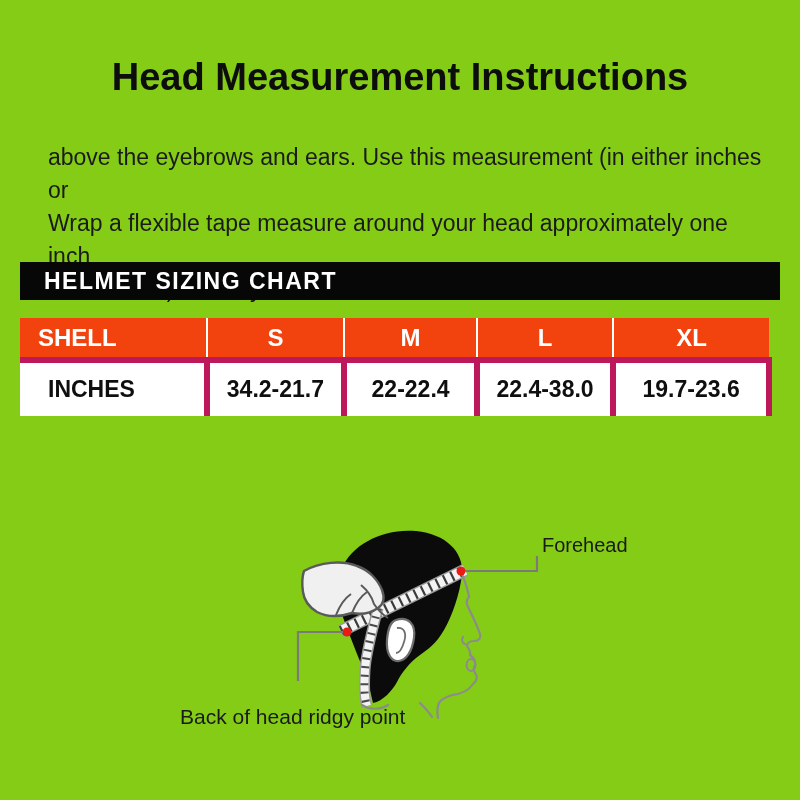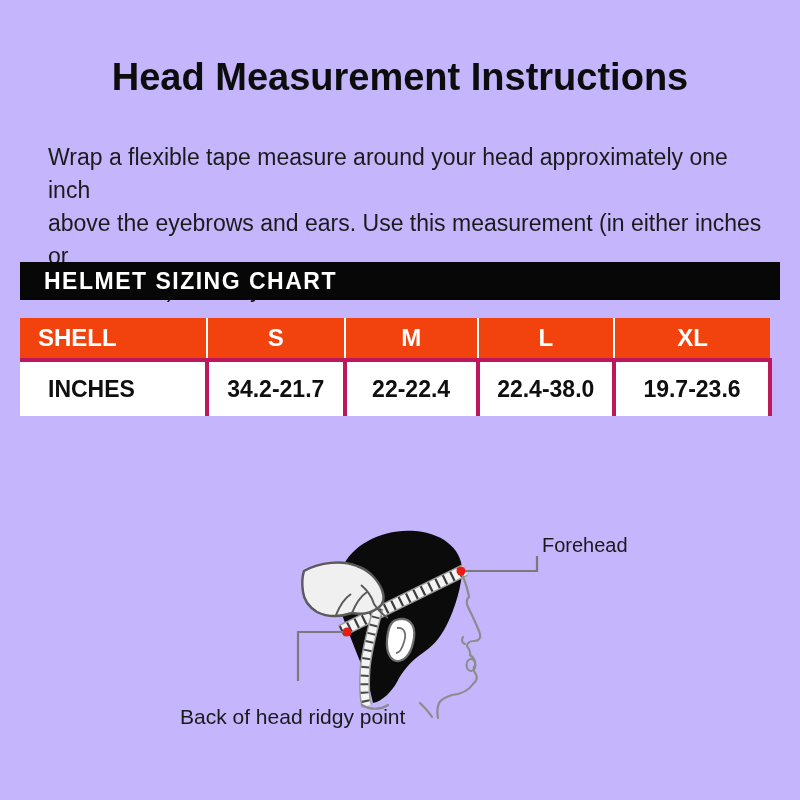--- a/index.html
+++ b/index.html
@@ -2,21 +2,21 @@
 <html><head>
 <meta charset="utf-8">
 <style>
   * { margin: 0; padding: 0; box-sizing: border-box; }
   html, body { background: #ffffff; }
   body { font-family: "Liberation Sans", sans-serif; color: #111; }
   .canvas {
     position: relative;
     width: 800px;
     height: 800px;
-    background: #c4b5fd;
+    background: #84cc16;
     overflow: hidden;
   }
   .page-title {
     position: absolute;
     top: 56px; left: 0; width: 800px;
     text-align: center;
     font-size: 38px;
     font-weight: bold;
     color: #0d0d0d;
     letter-spacing: 0px;
@@ -63,21 +63,21 @@
     border-left: 2px solid #ffffff;
   }
   tr.head-row th:first-child {
     border-left: none;
     text-align: left;
     padding-left: 18px;
   }
   tr.body-row td {
     height: 56px;
     color: #0f0f0f;
-    border: 4px solid #be185d;
+    border: 6px solid #be185d;
     background: #ffffff;
   }
   tr.body-row td:first-child {
     text-align: left;
     padding-left: 28px;
     border-left: none;
   }
   tr.body-row:last-child td { border-bottom: none; }
   svg.head-diagram {
     position: absolute;
@@ -90,22 +90,22 @@
   }
 </style>
 </head>
 <body>
 
 <div class="canvas">
 
   <h1 class="page-title">Head Measurement Instructions</h1>
 
   <div class="intro">
+    <span>above the eyebrows and ears. Use this measurement (in either inches or</span>
     <span>Wrap a flexible tape measure around your head approximately one inch</span>
-    <span>above the eyebrows and ears. Use this measurement (in either inches or</span>
     <span>centimeters) to find your helmet size in the chart below.</span>
   </div>
 
   <div class="section-banner">
     <span>HELMET SIZING CHART</span>
   </div>
 
   <table class="sizing">
     <colgroup>
       <col style="width:24.9%">

